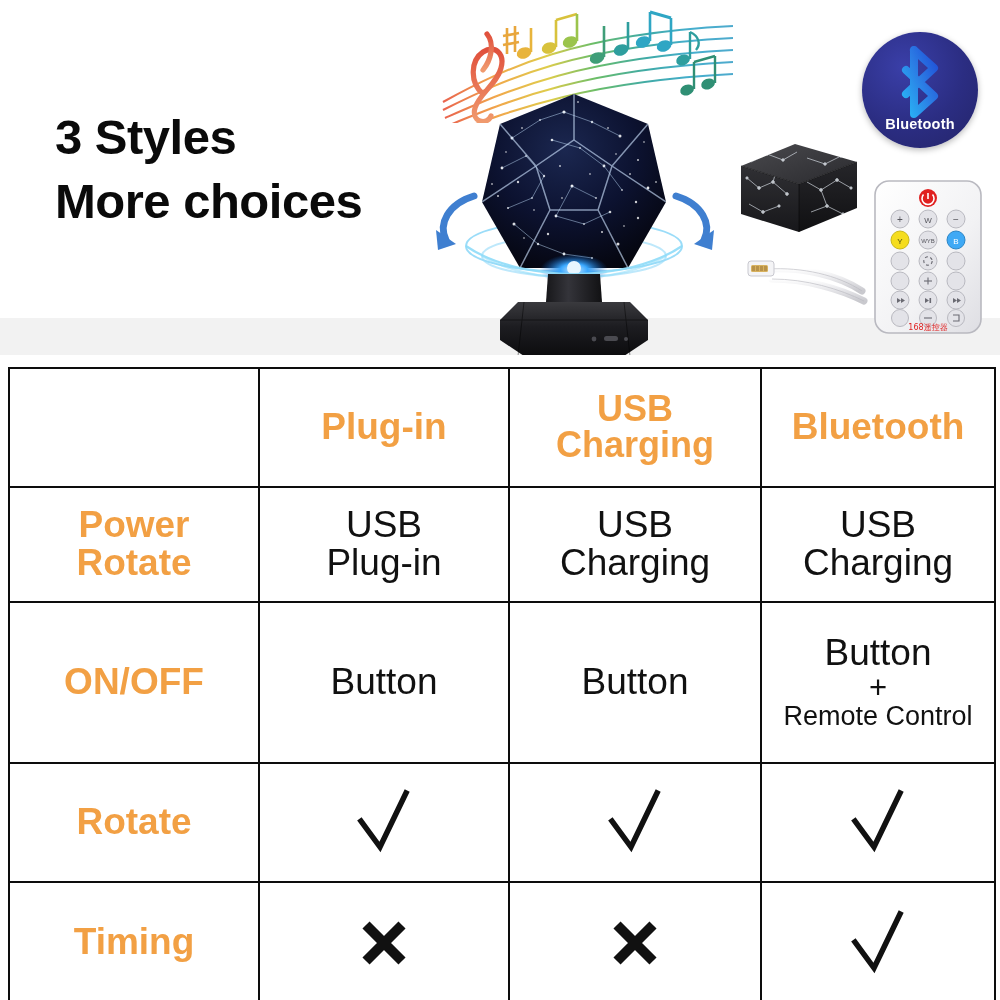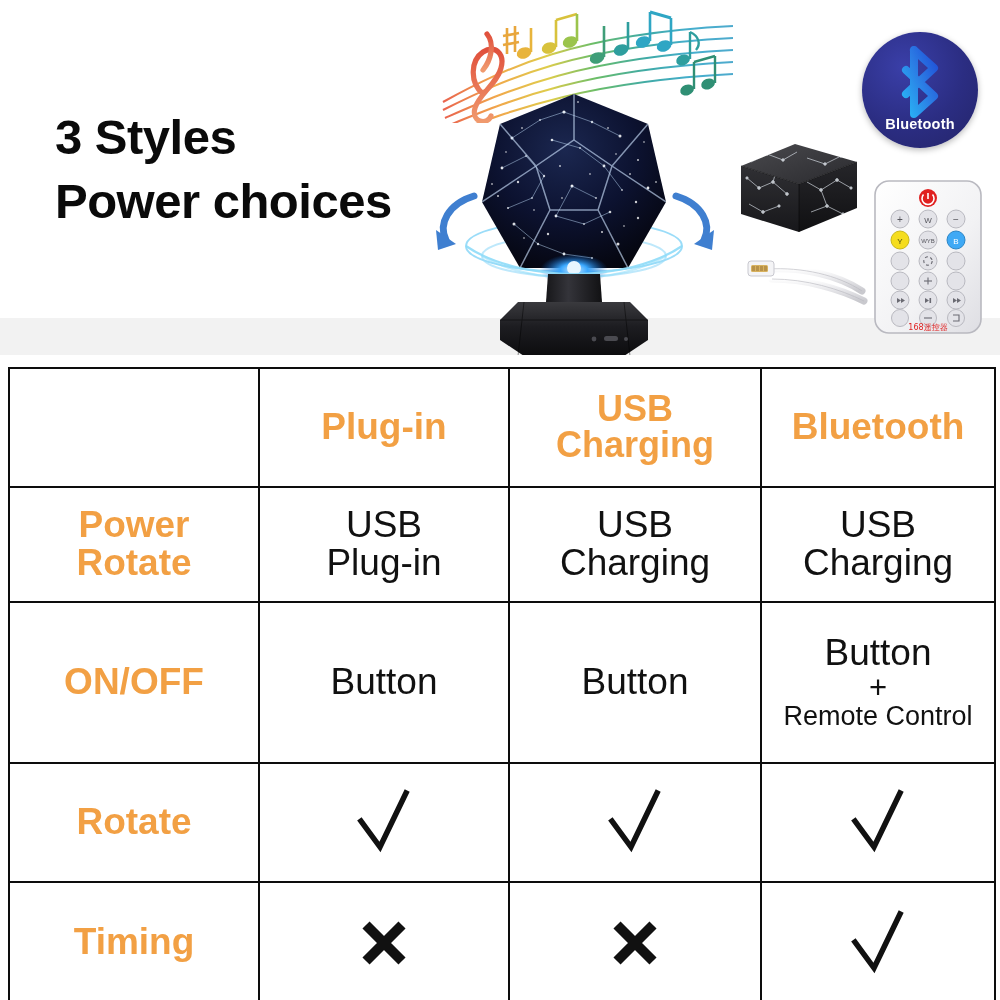--- a/index.html
+++ b/index.html
@@ -82,21 +82,21 @@
 </head>
 <body>
 
 <div id="page">
 
   <div id="hero">
     <div id="hero-band"></div>
 
     <div class="headline">
       <span>3 Styles</span>
-      <span class="l2">Power choices</span>
+      <span class="l2">More choices</span>
     </div>
 
     <div id="music">
       <svg width="310" height="125" viewBox="0 0 310 125">
         <defs>
           <linearGradient id="gstaff" x1="0" y1="0" x2="1" y2="0">
             <stop offset="0%" stop-color="#E8563F"></stop>
             <stop offset="18%" stop-color="#F0A13C"></stop>
             <stop offset="36%" stop-color="#DCC93C"></stop>
             <stop offset="52%" stop-color="#5EB85C"></stop>

